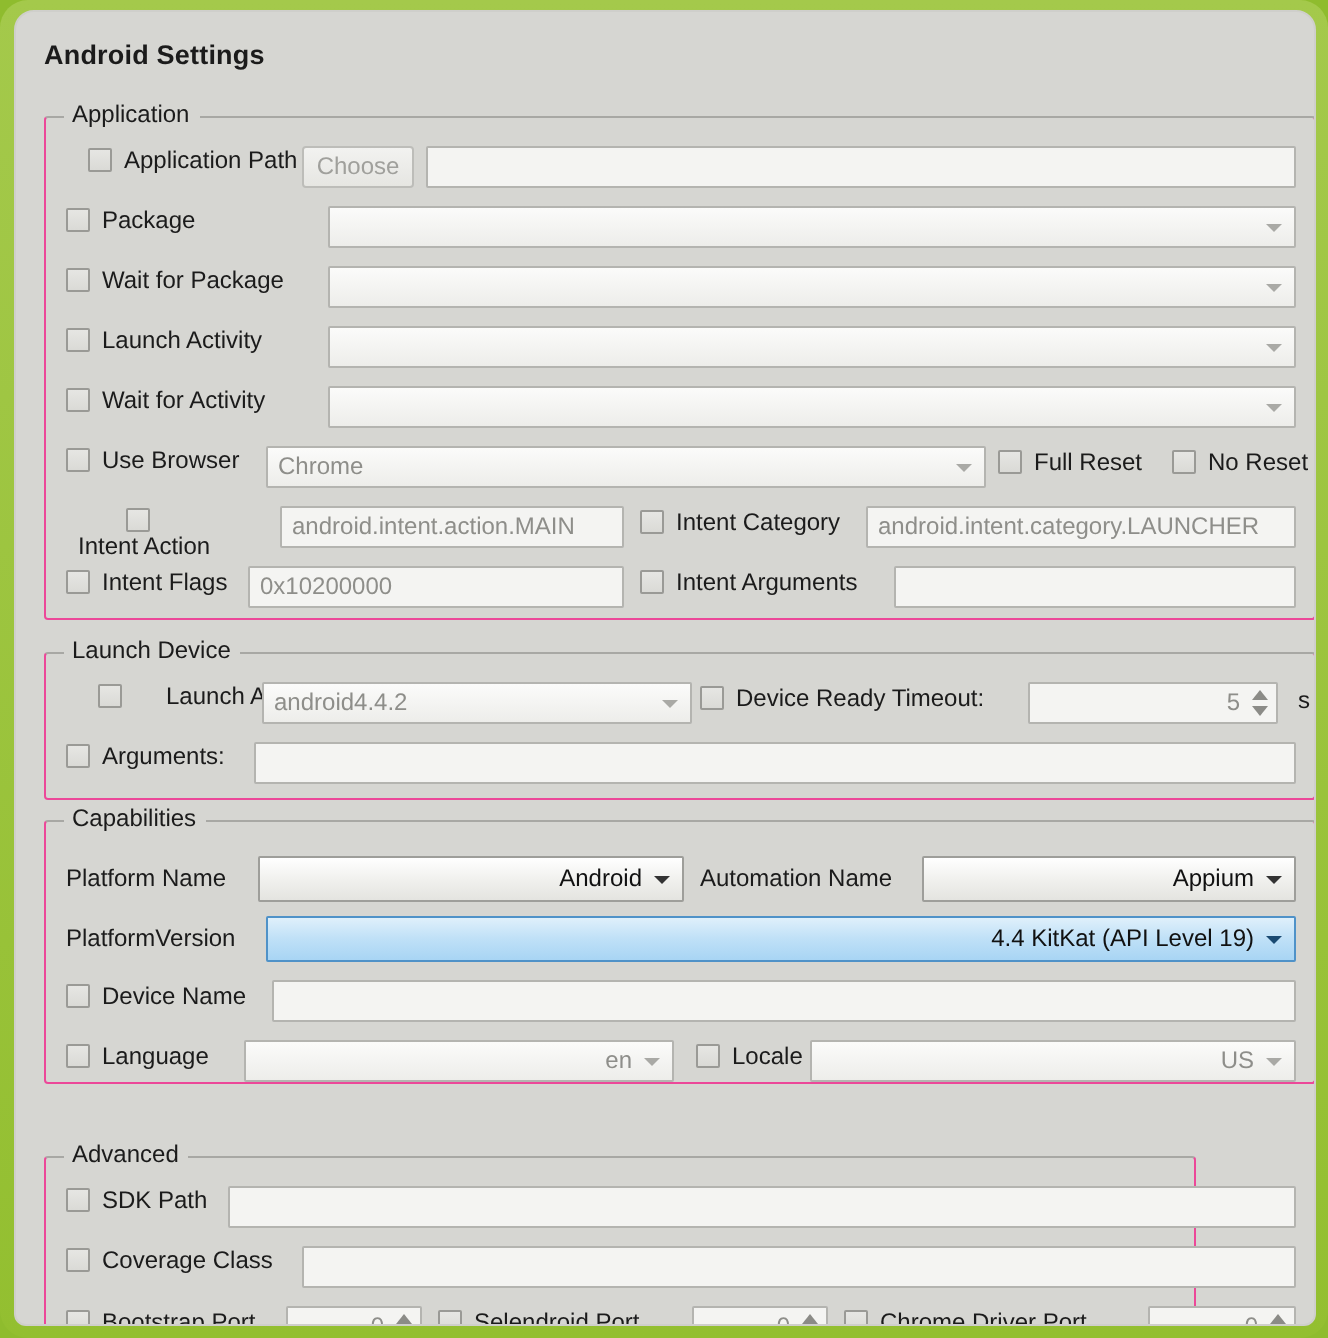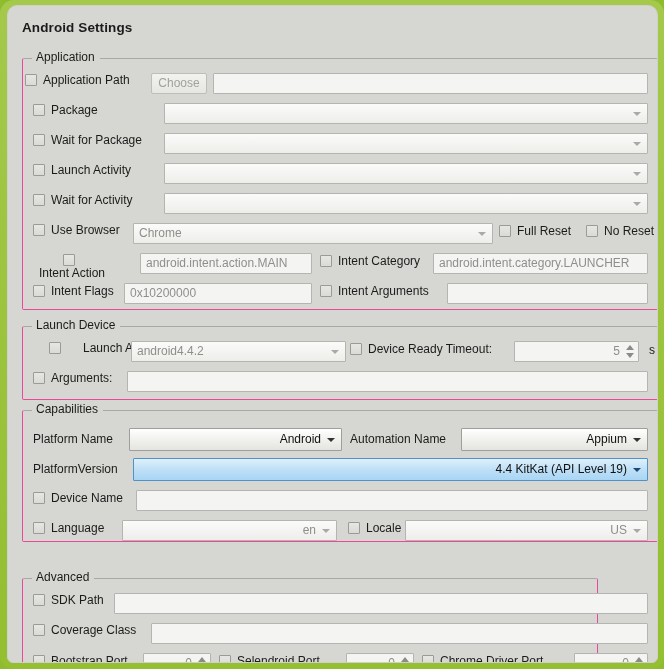--- a/index.html
+++ b/index.html
@@ -204,21 +204,21 @@
 <body>
 
 <div id="app-frame">
   <div id="dialog">
 
     <div id="title">Android Settings</div>
 
     <div class="group" style="left:14px; top:52px; width:636px; height:252px;">
       <span class="legend">Application</span>
 
-      <div class="row" style="left:2px; top:14px;">
+      <div class="row" style="left:21px; top:14px;">
         <span class="cb"></span>
         <span class="lbl">Application Path</span>
       </div>
       <div class="btn" style="position:absolute; left:128px; top:14px; width:56px;">Choose</div>
       <div class="tf empty" style="position:absolute; left:190px; top:14px; width:435px;"></div>
 
       <div class="row" style="left:10px; top:44px;">
         <span class="cb"></span>
         <span class="lbl">Package</span>
       </div>

